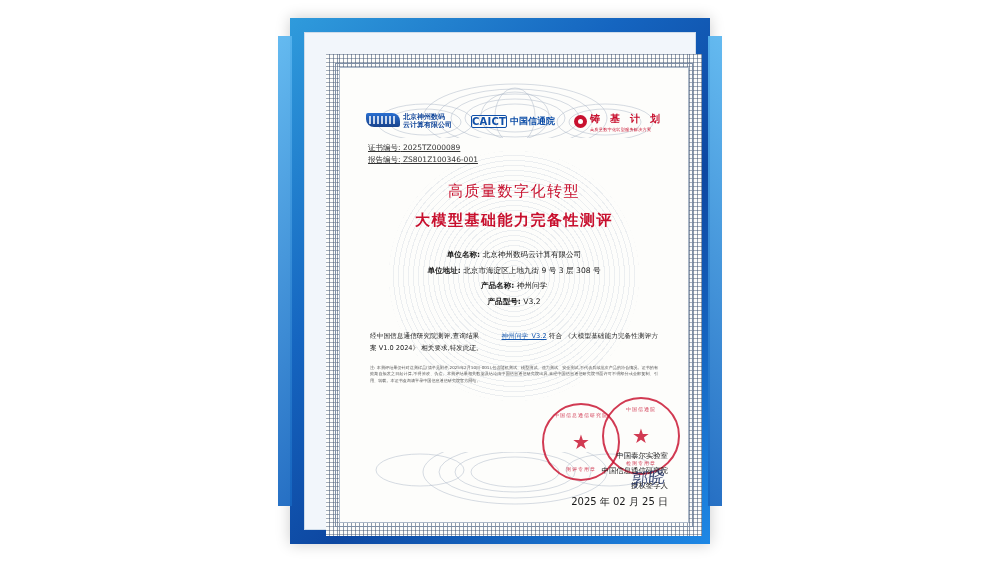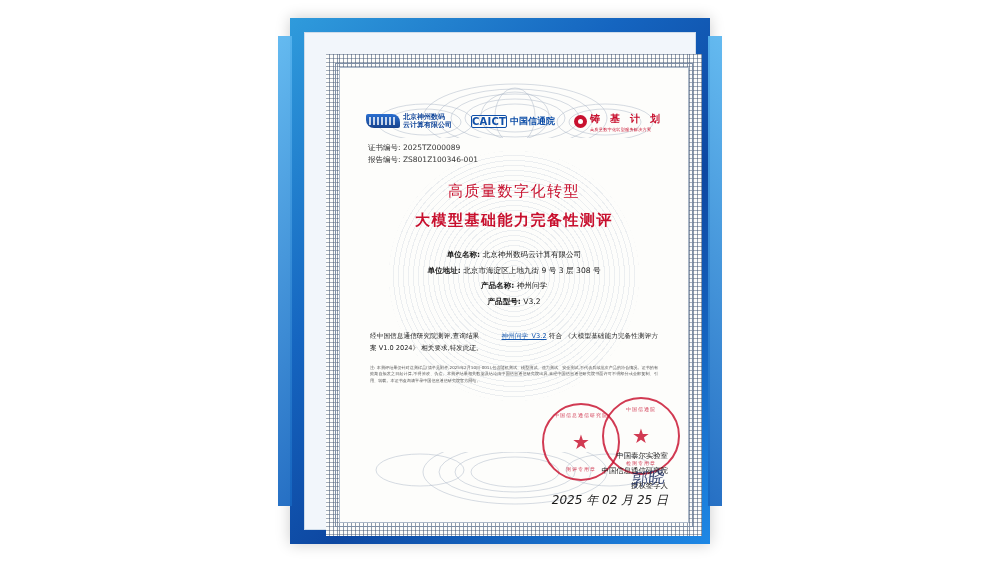--- a/index.html
+++ b/index.html
@@ -124,21 +124,20 @@
 
   
   .logo-row {
     display: flex;
     align-items: center;
     justify-content: space-between;
     padding: 26px 10px 0 10px;
   }
   .logo {
     display: flex;
-    align-items: center;
     gap: 3px;
   }
   .logo-cloud-mark {
     width: 34px; height: 14px;
     background: linear-gradient(180deg,#2a6fd0,#17428c);
     border-radius: 2px 8px 2px 8px;
     position: relative;
   }
   .logo-cloud-mark::after{
     content:"";
@@ -193,20 +192,21 @@
   .logo-zhuji-sub {
     font-size: 4.2px; color: #c8102e; letter-spacing: .2px; white-space: nowrap;
   }
 
   
   .serials {
     margin: 10px 0 0 12px;
     font-size: 7.5px;
     color: #333;
     line-height: 1.6;
+    text-decoration: underline;
   }
   .serials .line { white-space: nowrap; }
 
   
   .titles {
     margin-top: 14px;
     text-align: center;
   }
   .title-main {
     font-size: 15px;
@@ -306,23 +306,22 @@
     font-size: 17px;
     color: #1a2a5e;
     transform: rotate(-8deg);
     font-style: italic;
     opacity: .85;
   }
   .date-line {
     position: absolute;
     right: 4px;
     bottom: 2px;
-    font-size: 12px;
+    font-size: 10px;
     color: #1a1a1a;
-    font-style: italic;
   }
 </style>
 </head>
 <body>
 
 <div id="stage">
 
   <div class="cert-outer">
     <div class="cert-bevel">
 

